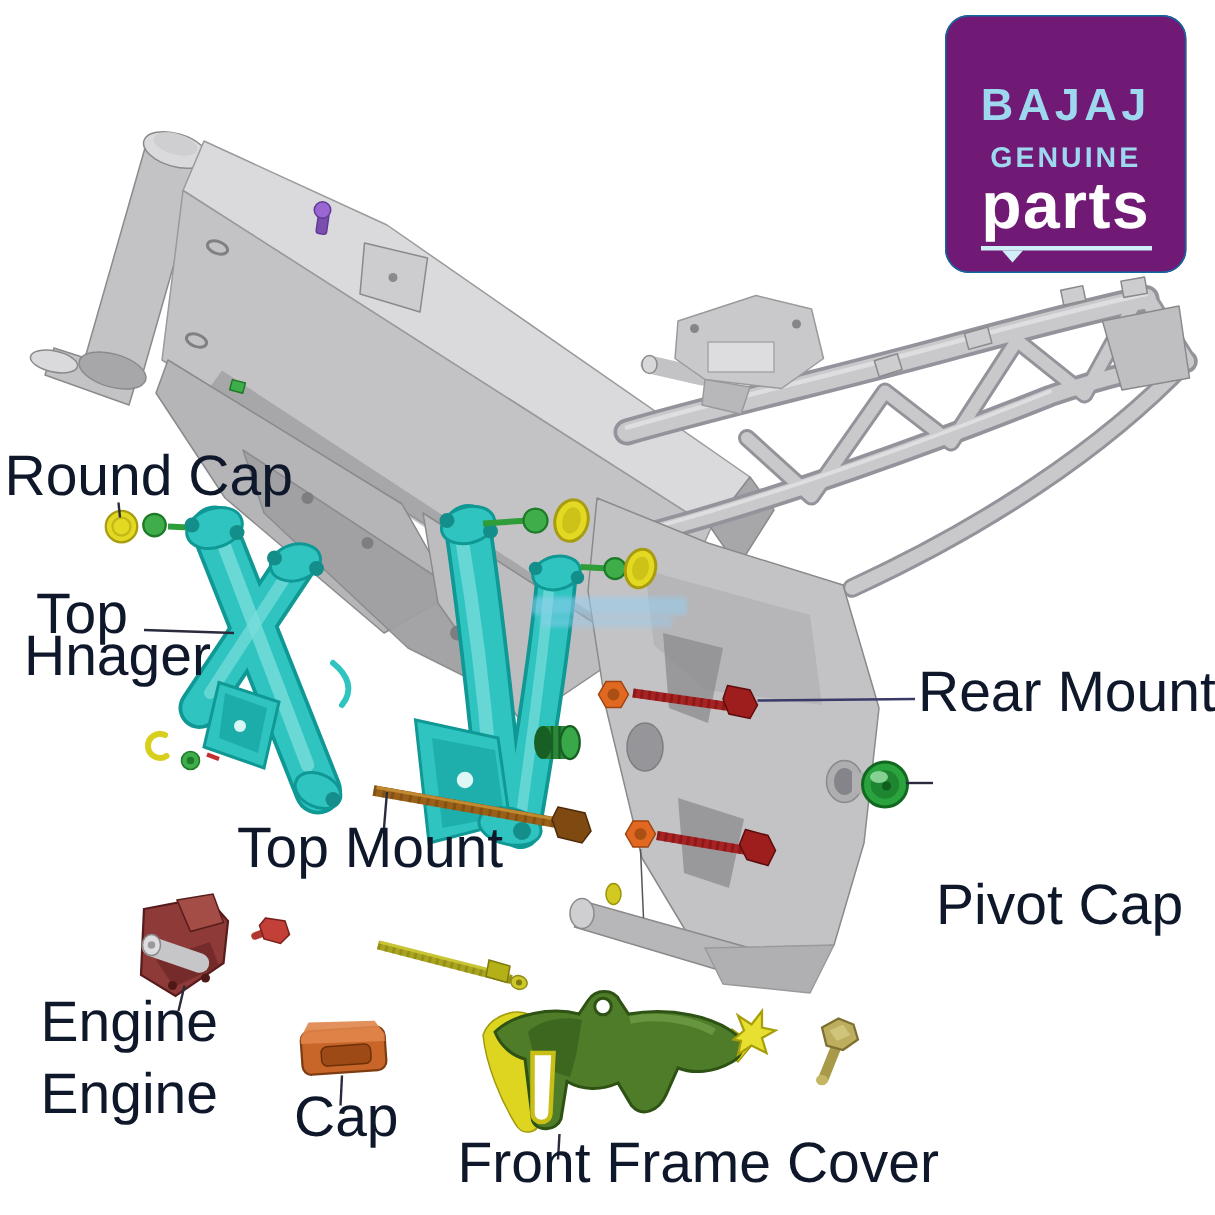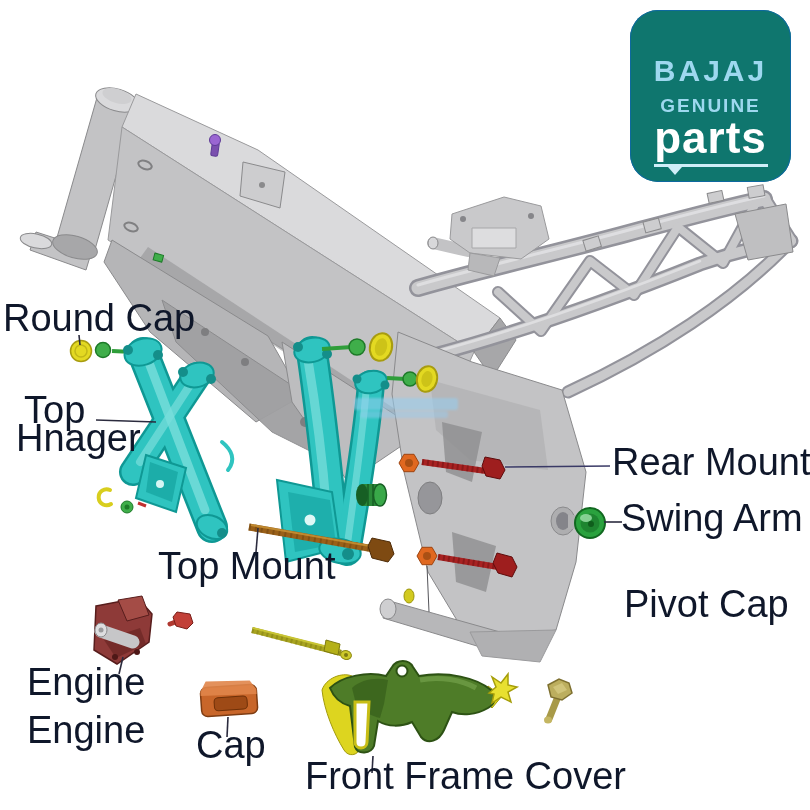--- a/index.html
+++ b/index.html
@@ -8,21 +8,21 @@
     font-family:"Liberation Sans",sans-serif;
   }
   .stage svg{position:absolute;left:0;top:0;}
   .lbl{
     position:absolute;color:#0f172a;font-size:38px;line-height:1.0;
     white-space:nowrap;letter-spacing:0px;
   }
   
   .logo{
     position:absolute;left:630px;top:10px;width:161px;height:172px;
-    background:#0f766e;border-radius:28px;
+    background:#701a75;border-radius:16px;
     display:flex;flex-direction:column;align-items:center;justify-content:flex-start;
     box-shadow:0 0 0 1px #0e699f inset;
   }
   .logo-brand{color:#9ed8ef;font-weight:bold;font-size:30px;letter-spacing:3px;margin-top:44px;}
   .logo-genuine{color:#9ed8ef;font-weight:bold;font-size:19px;letter-spacing:2px;margin-top:7px;}
   .logo-parts{color:#ffffff;font-weight:bold;font-size:44px;letter-spacing:1px;margin-top:-4px;}
   .logo-underline{width:114px;height:3px;background:#cfeef8;margin-top:1px;position:relative;}
   .logo-underline .tri{
     position:absolute;left:14px;top:3px;width:0;height:0;
     border-left:7px solid transparent;border-right:7px solid transparent;
@@ -323,21 +323,20 @@
     <line x1="228" y1="717" x2="227" y2="737"></line>
     <line x1="373" y1="756" x2="372" y2="773"></line>
   </g>
 </svg>
 
   <div class="lbl" style="left:3px;top:299px;">Round Cap</div>
   <div class="lbl" style="left:24px;top:371px;margin-top:20px;">Top</div>
   <div class="lbl" style="left:16px;top:419px;">Hnager</div>
   <div class="lbl" style="left:158px;top:547px;">Top Mount</div>
   <div class="lbl" style="left:612px;top:443px;">Rear Mount</div>
-  <div class="lbl" style="left:621px;top:499px;">Swing Arm</div>
   <div class="lbl" style="left:624px;top:545px;margin-top:40px;">Pivot Cap</div>
   <div class="lbl" style="left:27px;top:663px;">Engine</div>
   <div class="lbl" style="left:27px;top:711px;">Engine</div>
   <div class="lbl" style="left:196px;top:726px;">Cap</div>
   <div class="lbl" style="left:305px;top:757px;">Front Frame Cover</div>
 
   <div class="logo">
     <div class="logo-brand">BAJAJ</div>
     <div class="logo-genuine">GENUINE</div>
     <div class="logo-parts">parts</div>

